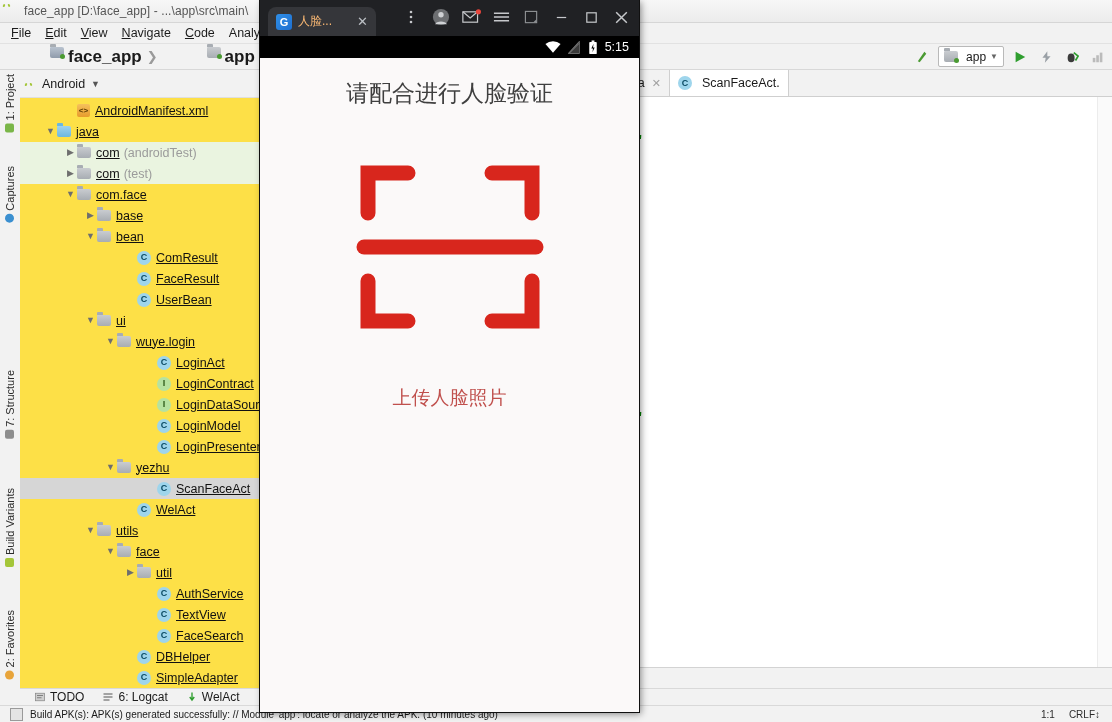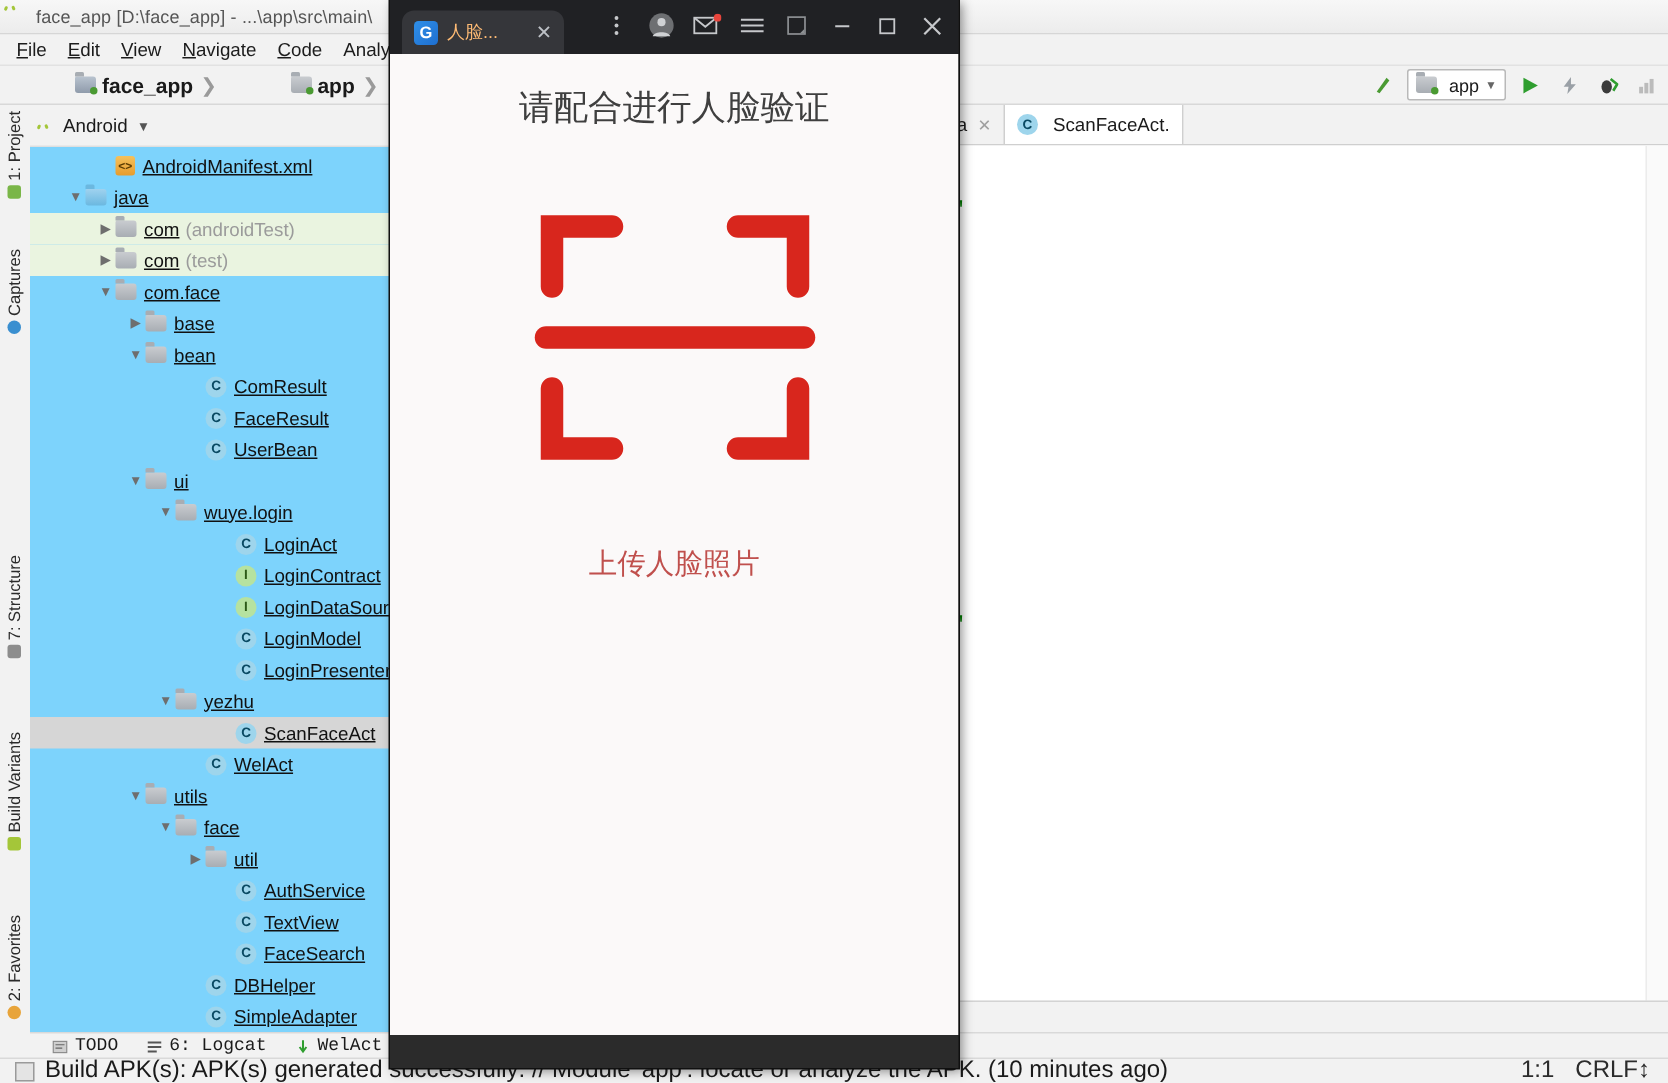--- a/index.html
+++ b/index.html
@@ -45,21 +45,21 @@
     padding: 2px 7px; font-size: 12.5px; color: #1c1c1c; cursor: default; white-space: nowrap;
   }
   .menu-item .u { text-decoration: underline; }
 
   .ide-navbar {
     position: absolute; left: 0; top: 44px; width: 1112px; height: 26px;
     background: #f2f2f2; border-bottom: 1px solid #d8d8d8;
     display: flex; align-items: center; box-sizing: border-box;
   }
   .crumbs { display: flex; align-items: center; padding-left: 6px; }
-  .crumb { display: flex; align-items: center; font-size: 14px; white-space: nowrap; padding-left: 44px; }
+  .crumb { display: flex; align-items: flex-start; font-size: 17px; white-space: nowrap; padding-left: 44px; }
   .crumb.bold { font-weight: bold; }
   .crumb-sep { color: #9a9a9a; margin: 0 5px; font-size: 13px; }
   .folder-ico {
     width: 14px; height: 11px; margin-right: 4px; border-radius: 1px 2px 2px 2px;
     background: linear-gradient(#c9ccd0,#a8adb3); position: relative; flex:none;
   }
   .folder-ico:before {
     content:""; position:absolute; left:0; top:-3px; width:6px; height:3px;
     background:#a8adb3; border-radius:1px 1px 0 0;
   }
@@ -92,21 +92,21 @@
     position: absolute; left: 0; width: 20px;
     writing-mode: vertical-rl; transform: rotate(180deg);
     font-size: 11px; color: #2a2a2a; white-space: nowrap;
     display:flex; align-items:center; gap:3px;
   }
   .vdot { width:9px; height:9px; border-radius:2px; flex:none; }
 
   
   .project-pane {
     position: absolute; left: 20px; top: 70px; width: 240px; height: 618px;
-    background: #7dd3fc; border-right: 1px solid #c8c8c8; overflow: hidden;
+    background: #fde047; border-right: 1px solid #c8c8c8; overflow: hidden;
   }
   .pane-header {
     height: 27px; display: flex; align-items: center; padding-left: 8px;
     background: #f2f2f2; border-bottom: 1px solid #dfdfdf; font-size: 12.5px;
   }
   .pane-header .drop { margin-left: 6px; color: #555; font-size: 9px; }
   .tree { padding-top: 2px; font-size: 12.5px; }
   .trow {
     height: 21px; display: flex; align-items: center; white-space: nowrap;
     padding-left: 4px; box-sizing: border-box;
@@ -185,26 +185,26 @@
   .des-tab { font-size:12px; padding: 0 10px; color:#222; background:#fff; height:100%;
     display:flex; align-items:center; border-right:1px solid #d3d3d3;}
 
   
   .toolwin-bar {
     position: absolute; left: 20px; top: 688px; width: 1092px; height: 17px;
     background: #f2f2f2; border-top: 1px solid #d9d9d9;
     display: flex; align-items: center; gap: 18px; padding-left: 14px; box-sizing:border-box;
     font-size: 12px;
   }
-  .twb-item { display:flex; align-items:flex-end; gap:4px; white-space:nowrap;font-family:Liberation Mono, monospace;}
+  .twb-item { display:flex; align-items:center; gap:4px; white-space:nowrap;}
   .statusbar {
     position: absolute; left: 0; top: 705px; width: 1112px; height: 17px;
     background: #f2f2f2; border-top: 1px solid #d9d9d9;
     display: flex; align-items: center; padding-left: 10px; box-sizing:border-box;
-    font-size: 16px; color: #1a1a1a;
+    font-size: 10px; color: #1a1a1a;
   }
   .sb-check {
     width: 11px; height: 11px; border:1px solid #9a9a9a; background:#e4e4e4;
     margin-right: 7px; flex:none;
   }
   .sb-right { margin-left:auto; display:flex; gap:14px; padding-right:12px; color:#2b2b2b; }
 
   .watermark {
     position: absolute; right: 12px; top: 686px; font-size: 19px;
     color: #c9c9c9; letter-spacing: .5px; font-family: "Liberation Sans", sans-serif;
@@ -651,20 +651,36 @@
             </svg>
         </span>
         <span class="ectl">
           <svg width="17" height="17" viewBox="0 0 16 16">
               <path d="M3 3l10 10M13 3L3 13" stroke="#c6c8cb" stroke-width="1.4"></path>
             </svg>
         </span>
       </div>
     </div>
 
+    <div class="emu-status">
+      <svg width="16" height="13" viewBox="0 0 18 14">
+          <path d="M9 13 L0.5 3.2 A13 13 0 0 1 17.5 3.2 Z" fill="#ffffff"></path>
+        </svg>
+      <svg width="13" height="13" viewBox="0 0 14 14">
+          <path d="M12 1 L12 13 L1 13 Z" fill="none" stroke="#8a8a8a" stroke-width="1.2"></path>
+          <path d="M12 1 L12 13 L1 13 Z" fill="#3a3a3a"></path>
+          <path d="M1.5 13 L12 2.5" stroke="#8a8a8a" stroke-width="1"></path>
+        </svg>
+      <svg width="10" height="15" viewBox="0 0 10 16">
+          <rect x="1" y="2" width="8" height="13" rx="1" fill="#fff"></rect>
+          <rect x="3.5" y="0.5" width="3" height="1.6" fill="#fff"></rect>
+          <path d="M5.6 4 L3.2 9 H5 L4.4 13 L6.8 8 H5 Z" fill="#000"></path>
+        </svg>
+      <span>5:15</span>
+    </div>
 
     <div class="emu-screen">
       <div class="emu-title">请配合进行人脸验证</div>
       <div class="scan-wrap">
         <svg width="208" height="208" viewBox="0 0 208 208">
           <g stroke="#d8261d" stroke-width="15" stroke-linecap="round" fill="none">
             <path d="M22 70 L22 30 L62 30"></path>
             <path d="M146 30 L186 30 L186 70"></path>
             <path d="M22 138 L22 178 L62 178"></path>
             <path d="M186 138 L186 178 L146 178"></path>

